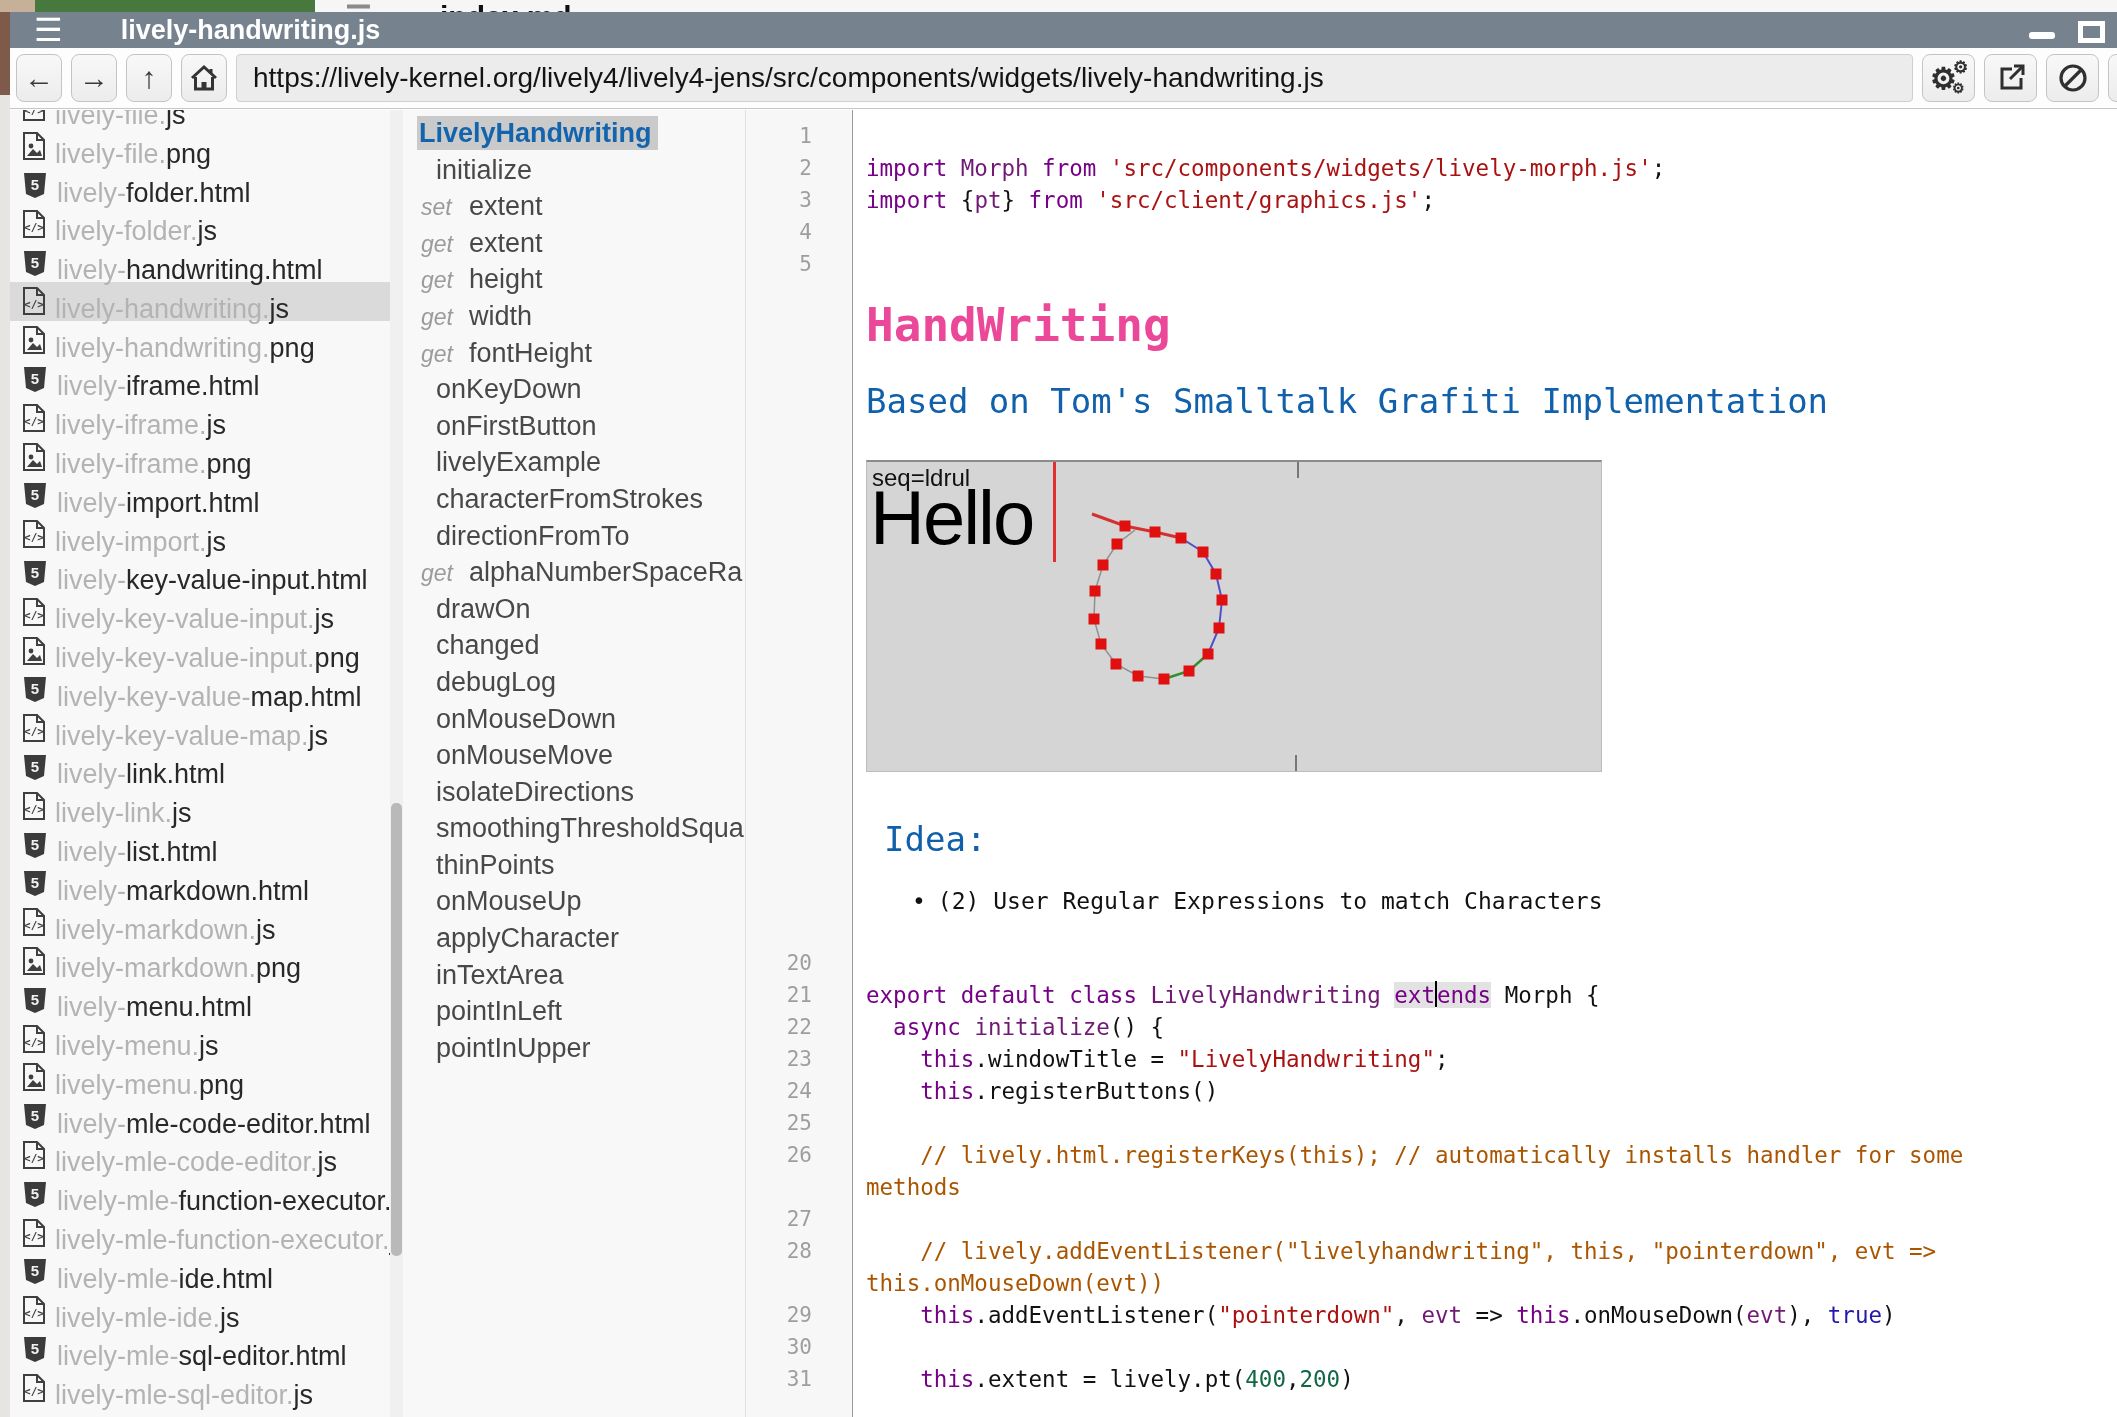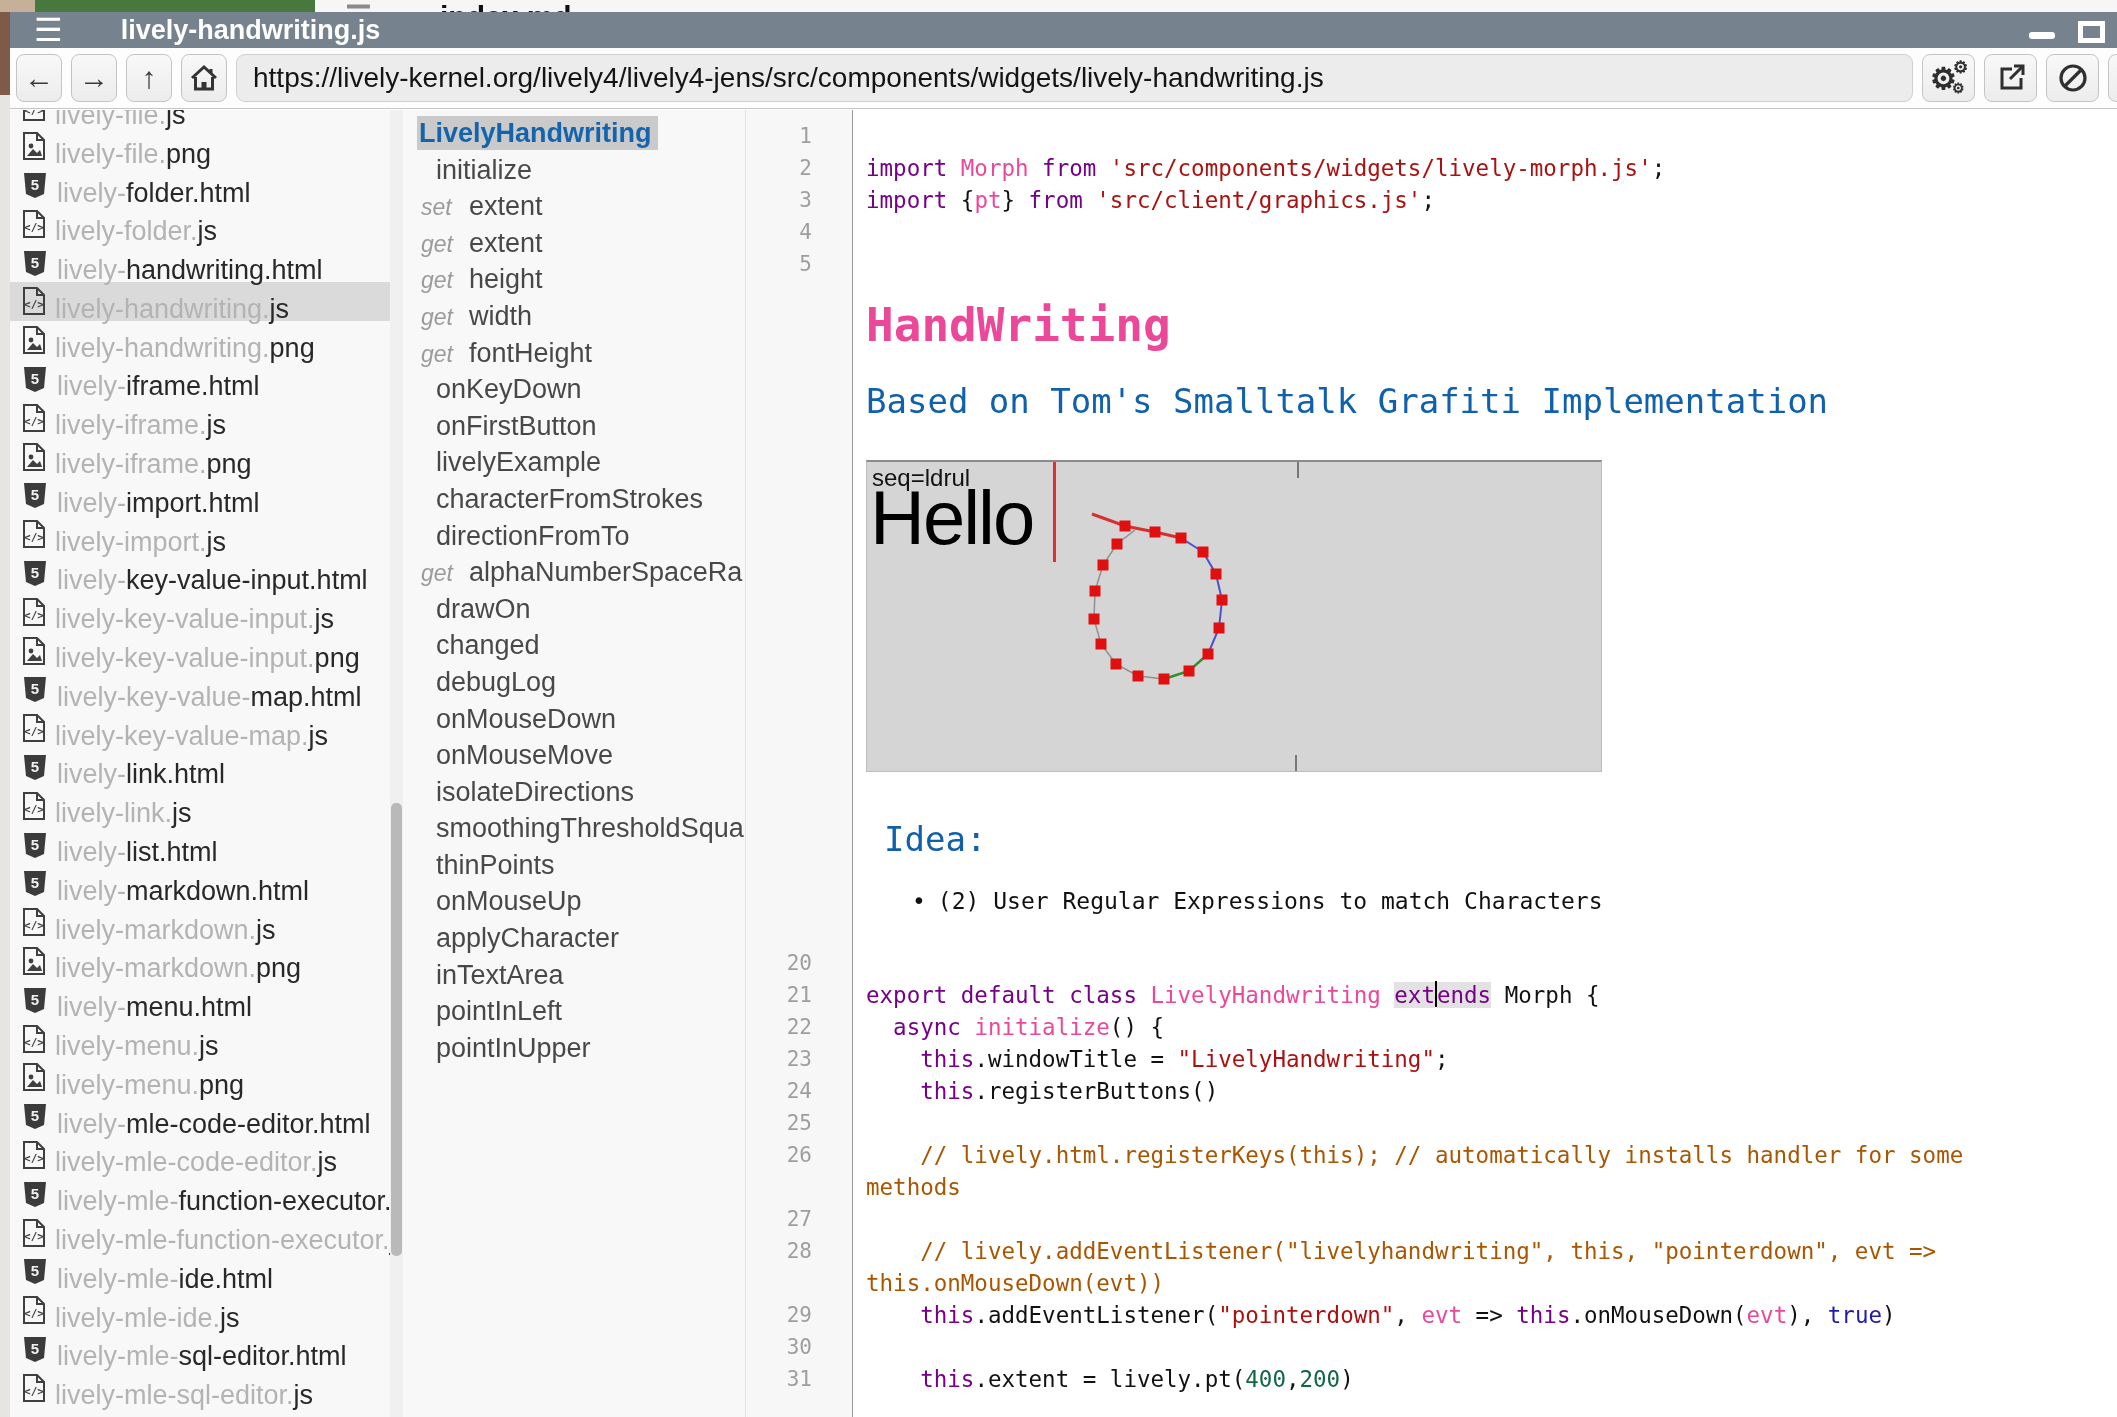--- a/index.html
+++ b/index.html
@@ -25,21 +25,21 @@
 
   
   .toolbar{position:absolute;left:10px;top:48px;width:2107px;height:61px;background:#fdfdfd;
            border-bottom:1px solid #c6c6c6;display:flex;align-items:center;gap:9px;
            padding:0;box-sizing:border-box;overflow:hidden;}
   .tbtn{flex:none;width:46px;height:48px;border:1px solid #c4c4c4;border-radius:8px;
         background:linear-gradient(#f8f8f8,#ececec);display:flex;align-items:center;justify-content:center;
         color:#3a3a3a;font-size:30px;font-weight:bold;box-sizing:border-box;position:relative;}
   .tbtn:first-child{margin-left:6px;}
   .tbtn.wide{width:53px;}
-  .url{flex:1;height:48px;border:1px solid #d0d0d0;border-radius:9px;background:#ececec;
+  .url{flex:1;height:48px;border:1px solid #d0d0d0;border-radius:4px;background:#ececec;
        display:flex;align-items:center;padding-left:16px;font-size:28px;color:#141414;
        white-space:nowrap;overflow:hidden;box-sizing:border-box;}
   .sliver{margin-right:-44px;}
   .gears{position:relative;width:100%;height:100%;}
   .gears span{position:absolute;color:#2f2f2f;}
   .g1{font-size:30px;left:7px;top:6px;}
   .g2{font-size:17px;left:30px;top:2px;}
   .g3{font-size:14px;left:29px;top:25px;}
 
   
@@ -68,21 +68,21 @@
   
   .editor{position:absolute;left:735px;top:0;right:0;bottom:0;background:#ffffff;border-left:1px solid #e0e0e0;}
   .gutter-bg{position:absolute;left:0;top:0;bottom:0;width:106px;background:#f7f7f7;border-right:1px solid #9a9a9a;}
   .codeflow{position:relative;padding-top:10px;}
   .crow{display:flex;}
   .gnum{flex:none;width:106px;box-sizing:border-box;text-align:right;padding-right:40px;
         font-family:"DejaVu Sans Mono",monospace;font-size:21px;line-height:32px;color:#9e9e9e;}
   .ccode{font-family:"DejaVu Sans Mono",monospace;font-size:22.5px;line-height:32px;
          white-space:pre;padding-left:14px;color:#111;}
   .tk-kw{color:#770088;}
-  .tk-def{color:#ec4899;}
+  .tk-def{color:#701a75;}
   .tk-str{color:#aa1111;}
   .tk-cm{color:#aa5500;}
   .tk-num{color:#116644;}
   .tk-atom{color:#2219a9;}
   .tk-kwhl{color:#770088;background:#e2e2e2;}
   .caret{display:inline-block;width:2px;height:26px;background:#000;vertical-align:-4px;}
 
   
   .mdwrap{flex:1;}
   .md{font-family:"DejaVu Sans Mono",monospace;color:#111;padding-left:14px;}

